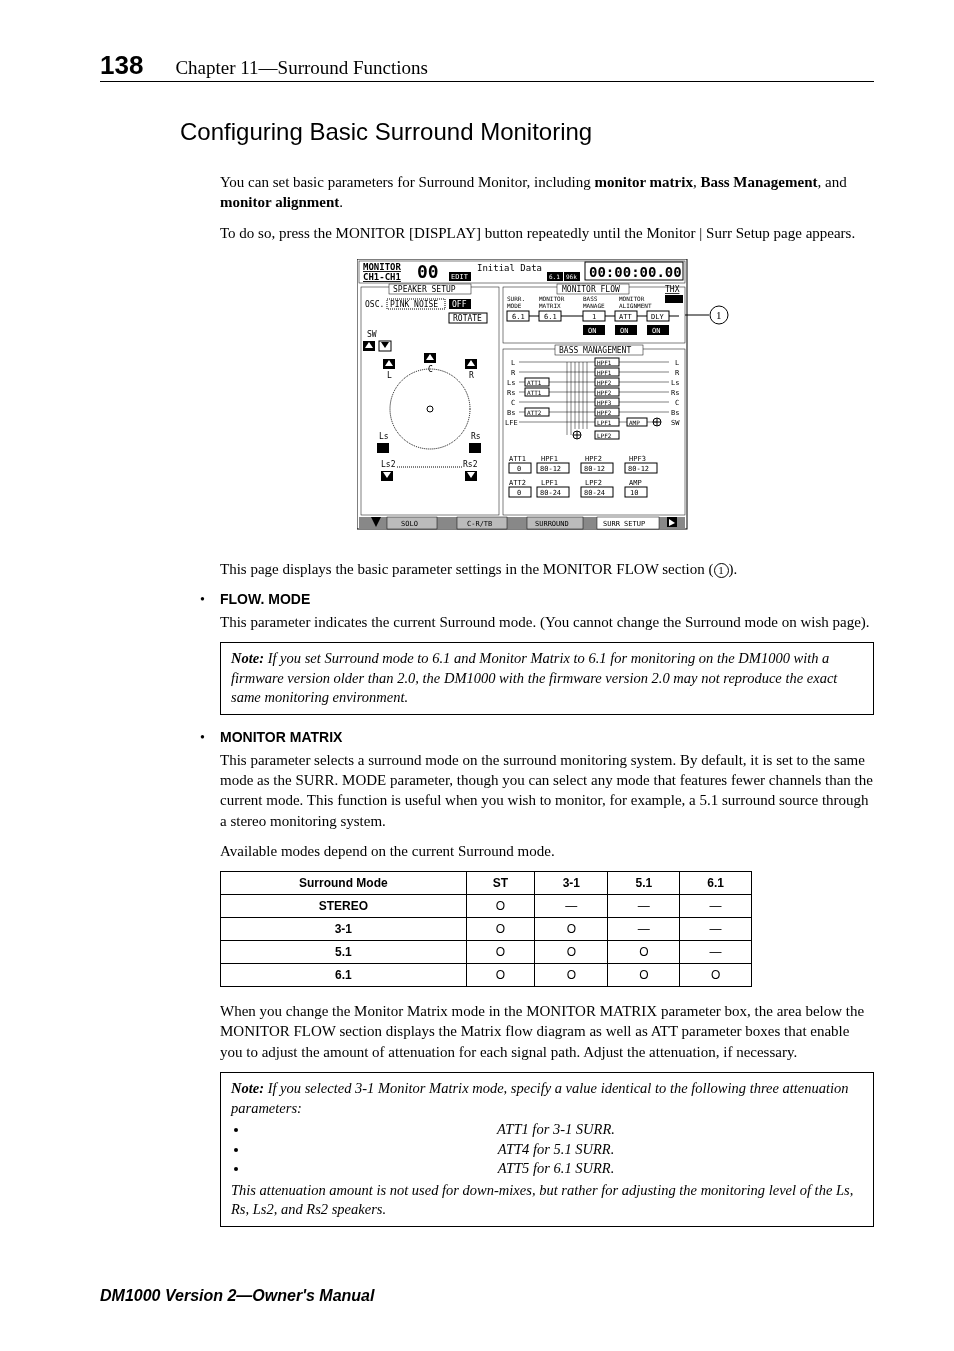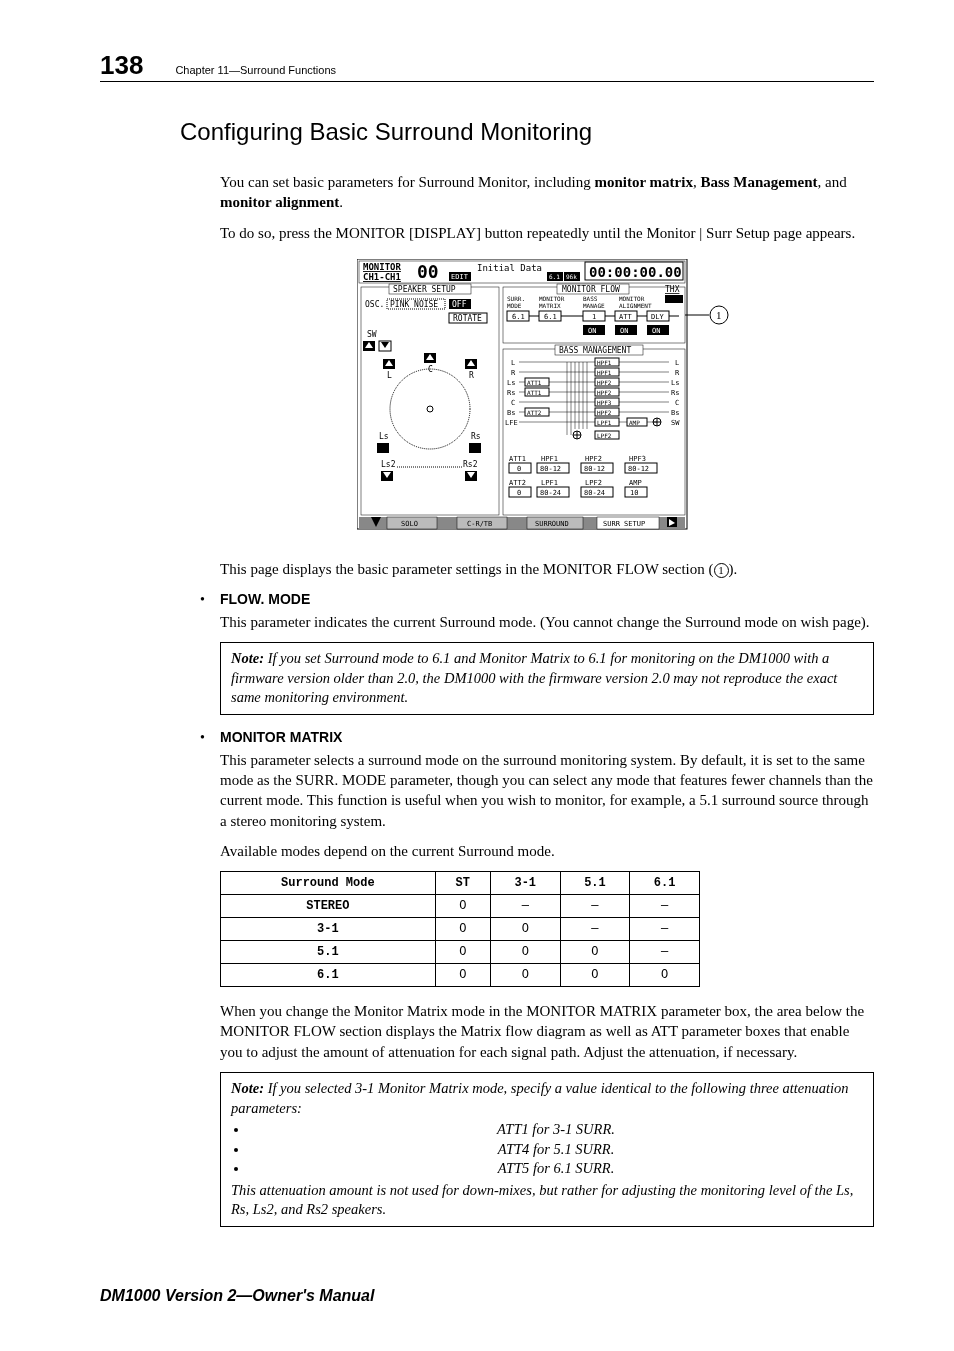--- a/index.html
+++ b/index.html
@@ -21,22 +21,22 @@
     margin-bottom: 36px;
     gap: 12px;
   }
   .page-number {
     font-size: 26px;
     font-weight: bold;
     font-family: Verdana, Arial, sans-serif;
     margin-right: 20px;
   }
   .chapter-title {
-    font-size: 11px;
-    font-family: Liberation Sans, sans-serif;
+    font-size: 19px;
+    font-family: Liberation Serif, serif;
   }
   .main-heading {
     font-size: 24px;
     font-weight: normal;
     font-family: Verdana, Arial, sans-serif;
     margin: 0 0 26px 80px;
   }
   .body-text {
     margin: 0 0 10px 120px;
     font-size: 15px;
@@ -81,22 +81,22 @@
     margin: 2px 0;
     padding-left: 18px;
   }
   .note-box li {
     margin: 0;
     text-align: center;
   }
   table.matrix {
     border-collapse: collapse;
     margin: 6px 0 14px 120px;
-    width: 480px;
-    font-family: Liberation Mono, monospace;
+    width: 532px;
+    font-family: Liberation Sans, sans-serif;
     font-size: 12px;
   }
   table.matrix th, table.matrix td {
     border: 1px solid #000;
     padding: 4px 6px;
     text-align: center;
   }
   table.matrix th {
     font-weight: bold;
   }

